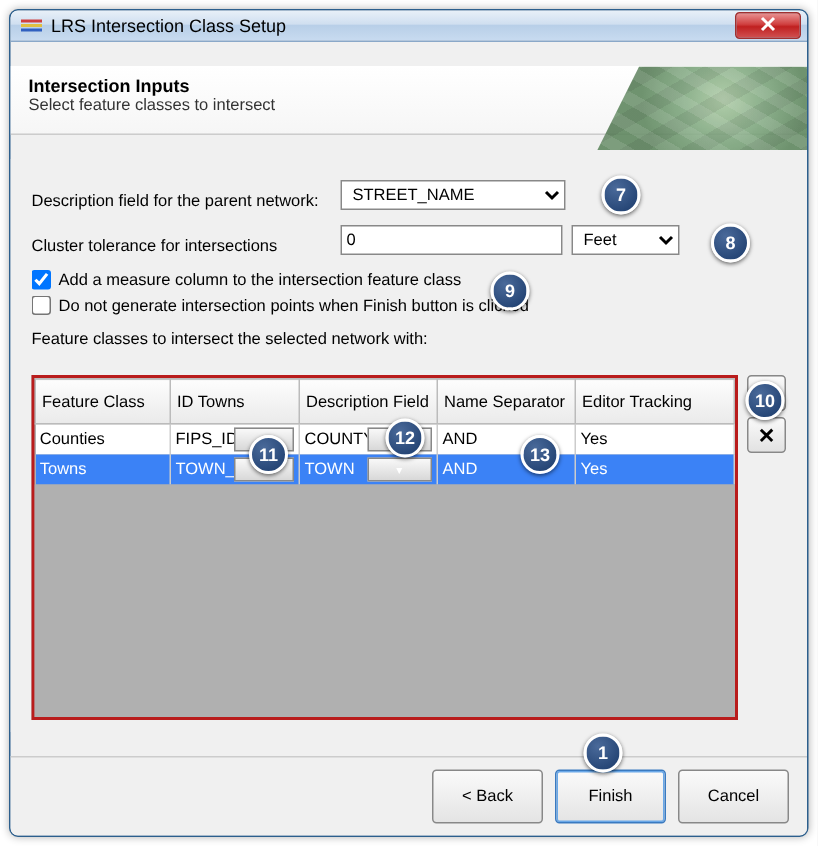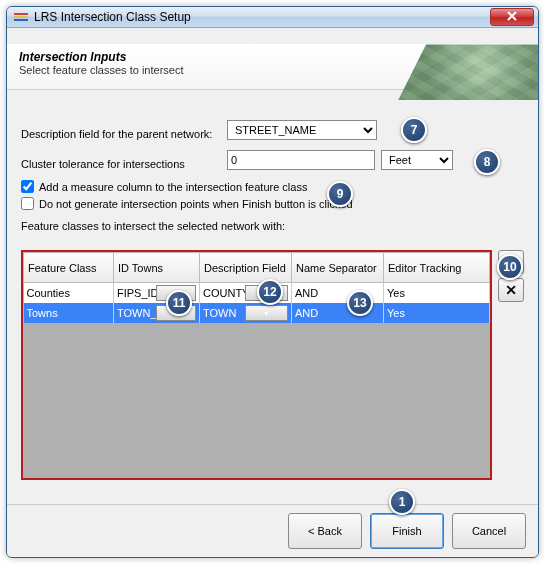--- a/index.html
+++ b/index.html
@@ -47,21 +47,21 @@
   }
   .header {
     height: 56px;
     background: linear-gradient(#fff, #f6f6f6);
     border-bottom: 1px solid #ccc;
     padding: 6px 12px;
     display: flex;
     position: relative;
   }
   .header-left { flex: 1; }
-  .header-title { font-weight: bold; font-size: 12px; font-style: italic; }
+  .header-title { font-weight: bold; font-size: 12px; }
   .header-sub { font-size: 11px; color: #333; }
   .header-img {
     position: absolute; right: 0; top: 0; width: 140px; height: 56px;
     background: radial-gradient(circle at 60% 40%, #a8c8a0 0%, #80a880 30%, #608860 60%);
     clip-path: polygon(20% 0, 100% 0, 100% 100%, 0 100%);
     opacity: 0.9;
     overflow: hidden;
   }
   .header-img::before {
     content: ""; position: absolute; inset: -20px;

